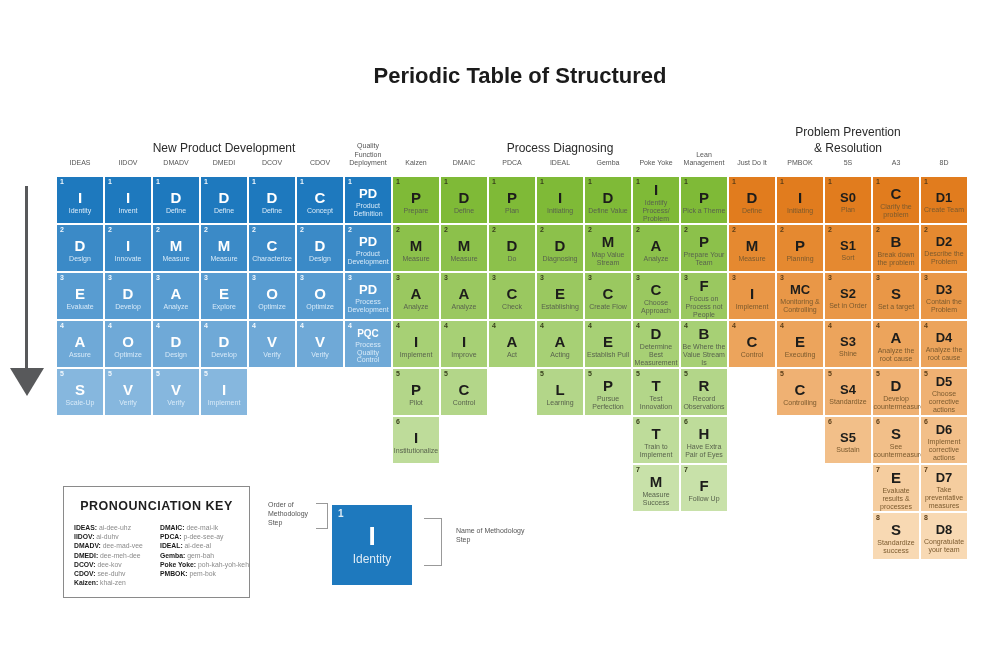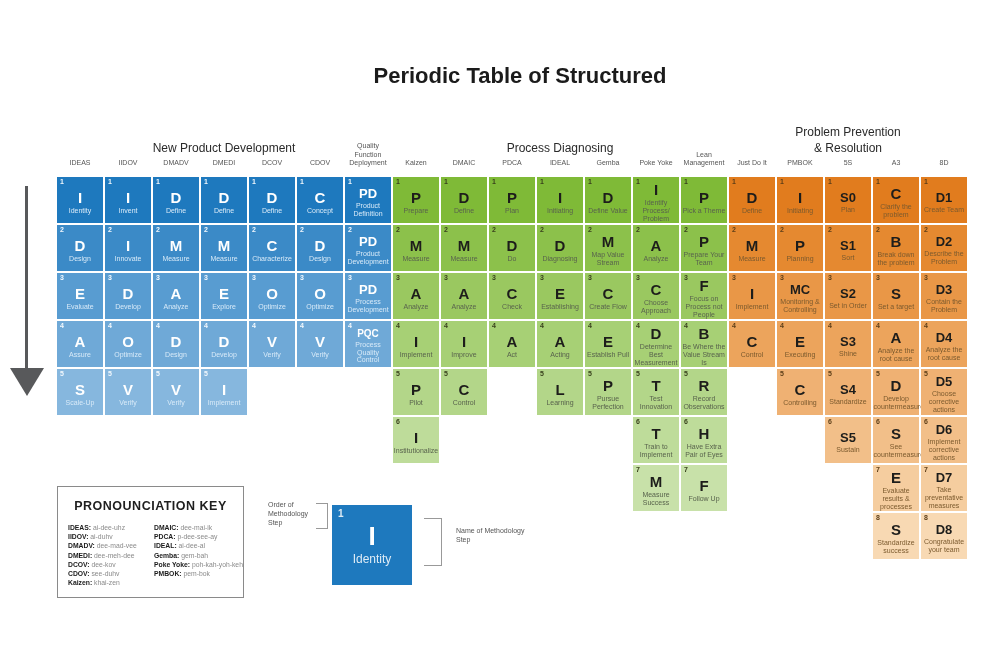--- a/index.html
+++ b/index.html
@@ -22,21 +22,21 @@
   .cell{position:absolute;width:46px;height:46px;box-sizing:border-box;display:flex;
         flex-direction:column;align-items:center;justify-content:center;padding-top:5px;}
   .num{position:absolute;top:1px;left:3px;font-size:7px;font-weight:700;}
   .sym{font-weight:700;line-height:1;}
   .lbl{font-size:7px;line-height:1.1;text-align:center;max-width:45px;margin-top:2px;}
   
   #flow-arrow-line{position:absolute;left:25px;top:186px;width:3px;height:184px;background:#58595b;}
   #flow-arrow-head{position:absolute;left:10px;top:368px;width:0;height:0;
         border-left:17px solid transparent;border-right:17px solid transparent;border-top:28px solid #58595b;}
   
-  #pron-box{position:absolute;left:57px;top:486px;width:187px;height:112px;border:1.5px solid #8a8a8a;
+  #pron-box{position:absolute;left:63px;top:486px;width:187px;height:112px;border:1.5px solid #8a8a8a;
             background:#fff;box-sizing:border-box;}
   #pron-title{text-align:center;margin-top:12px;font-size:12.5px;font-weight:700;
               letter-spacing:0.5px;color:#1e1e1e;}
   .pron-col{position:absolute;top:36px;font-size:6.8px;line-height:1.35;color:#8a8a8a;}
   #pron-col1{left:10px;} #pron-col2{left:96px;}
   .pron-row b{color:#1a1a1a;font-weight:700;}
   
   #legend-order-label{position:absolute;left:268px;top:500px;width:52px;font-size:7px;color:#555;line-height:1.3;}
   #legend-bracket-left{position:absolute;left:316px;top:503px;width:12px;height:26px;
       border-top:1.5px solid #999;border-right:1.5px solid #999;border-bottom:1.5px solid #999;box-sizing:border-box;}

